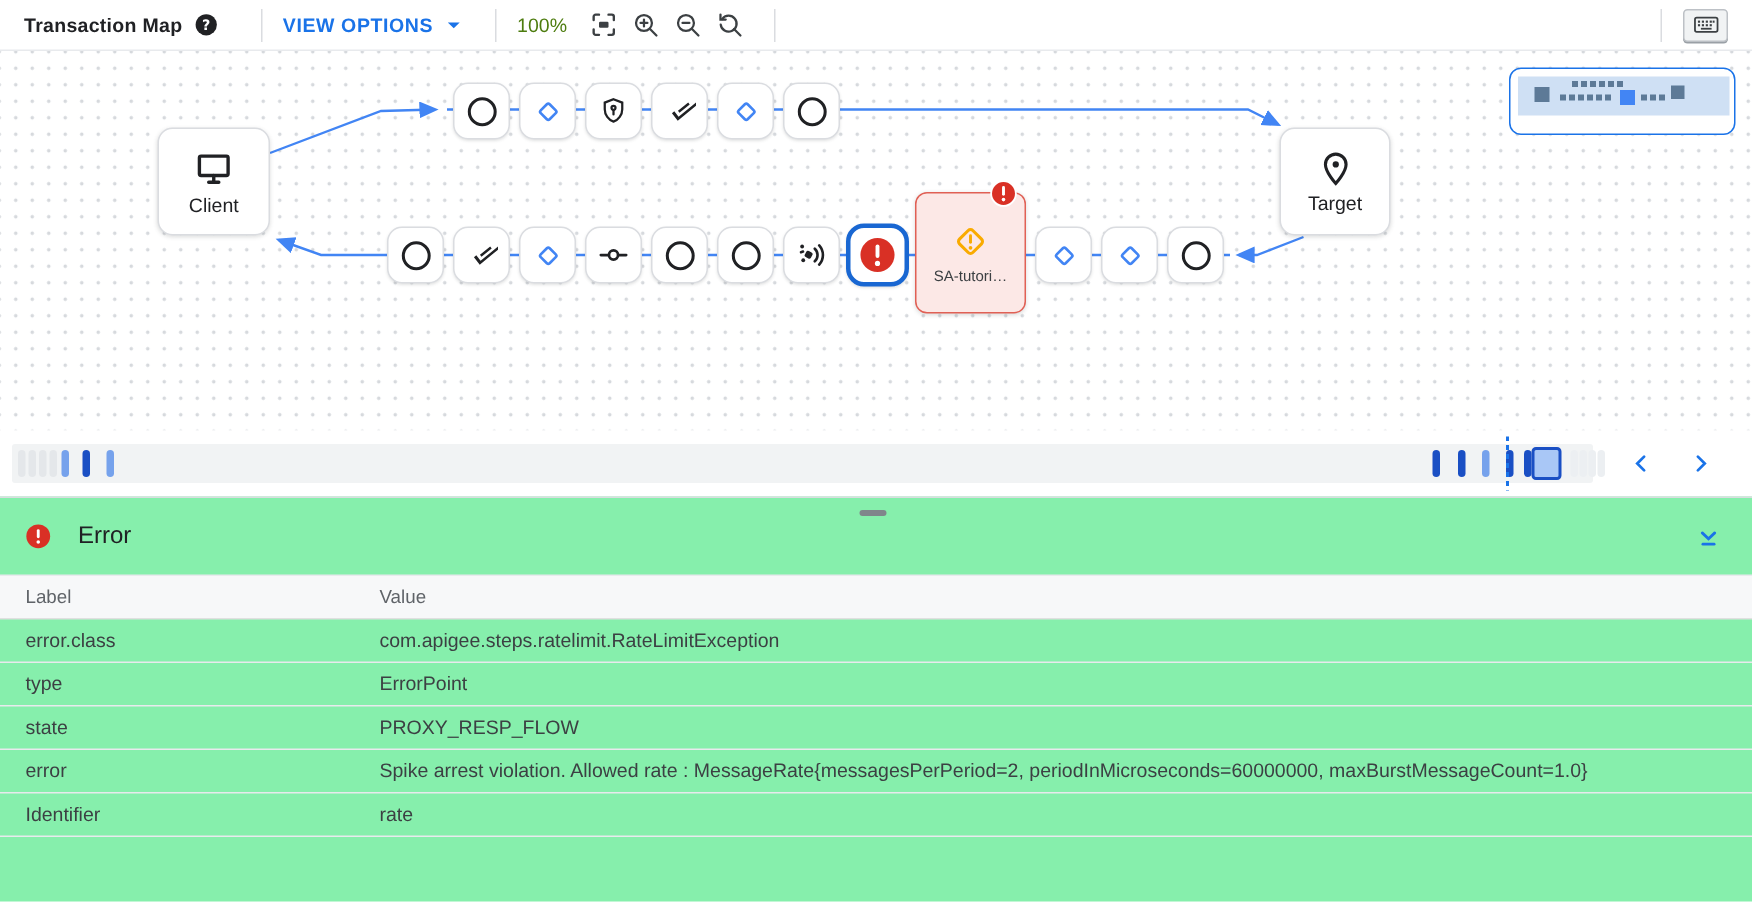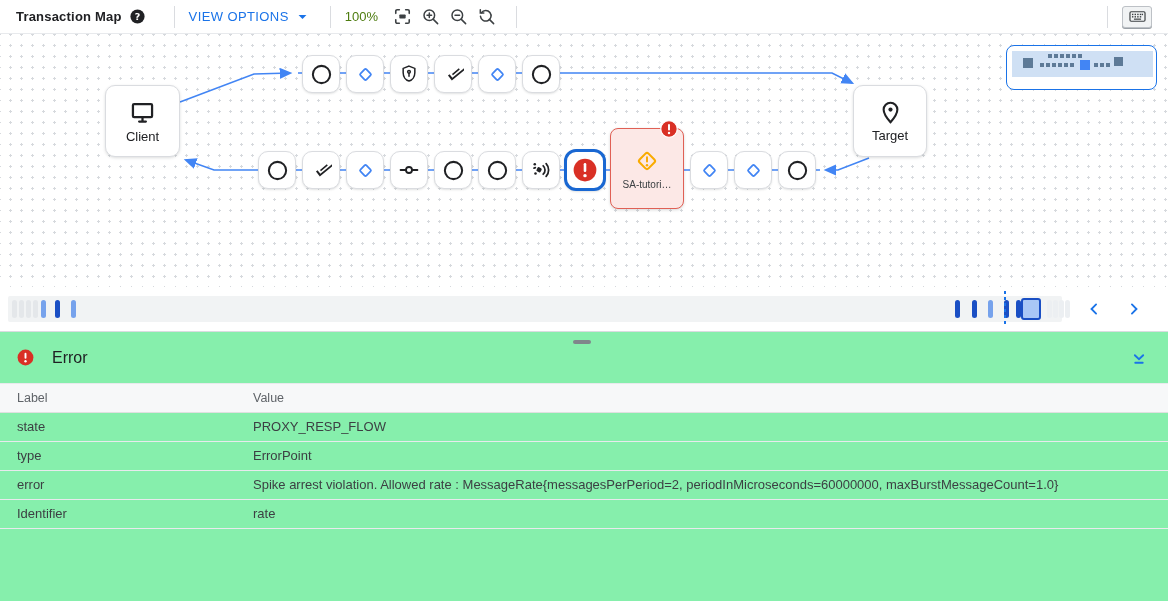--- a/index.html
+++ b/index.html
@@ -8,21 +8,21 @@
   .icon { display:inline-flex; align-items:center; justify-content:center; }
 
   
   .toolbar { position:absolute; top:0; left:0; width:1168px; height:34px;
     background:#fff; border-bottom:1px solid #e8eaed; display:flex; align-items:center; z-index:6; }
   .tb-title { font-size:13px; font-weight:700; margin-left:16px; letter-spacing:.2px; }
   .tb-help { margin-left:7px; }
   .tb-div { width:1px; height:22px; background:#dadce0; }
   .d1 { margin-left:28px; } .d2 { margin-left:18px; } .d3 { margin-left:16px; }
   .view-options { display:flex; align-items:center; gap:4px; margin-left:14px; border:none;
-    background:none; color:#1a73e8; font-size:13px; font-weight:400; letter-spacing:.4px;
+    background:none; color:#1a73e8; font-size:13px; font-weight:700; letter-spacing:.4px;
     font-family:inherit; cursor:pointer; }
   .zoom-level { margin-left:14px; font-size:13px; color:#4d7c0f; }
   .tb-btn { width:26px; height:26px; border:none; background:none; display:flex;
     align-items:center; justify-content:center; cursor:pointer; margin-left:2px; }
   .tb-spacer { flex:1; }
   .kbd-btn { width:30px; height:22px; margin:0 16px 0 14px; background:#f1f3f4;
     border:1px solid #bdc1c6; border-radius:3px; box-shadow:0 1px 0 #9aa0a6;
     display:flex; align-items:center; justify-content:center; cursor:pointer; }
 
   
@@ -446,26 +446,30 @@
   </div>
   <table class="props">
     <thead>
       <tr>
         <th>Label</th>
         <th>Value</th>
       </tr>
     </thead>
     <tbody id="props-tbody">
         <tr>
-          <td>state</td>
-          <td>PROXY_RESP_FLOW</td>
+          <td>error.class</td>
+          <td>com.apigee.steps.ratelimit.RateLimitException</td>
         </tr>
         <tr>
           <td>type</td>
           <td>ErrorPoint</td>
+        </tr>
+        <tr>
+          <td>state</td>
+          <td>PROXY_RESP_FLOW</td>
         </tr>
         <tr>
           <td>error</td>
           <td>Spike arrest violation. Allowed rate : MessageRate{messagesPerPeriod=2, periodInMicroseconds=60000000, maxBurstMessageCount=1.0}</td>
         </tr>
         <tr>
           <td>Identifier</td>
           <td>rate</td>
         </tr>
       </tbody>

